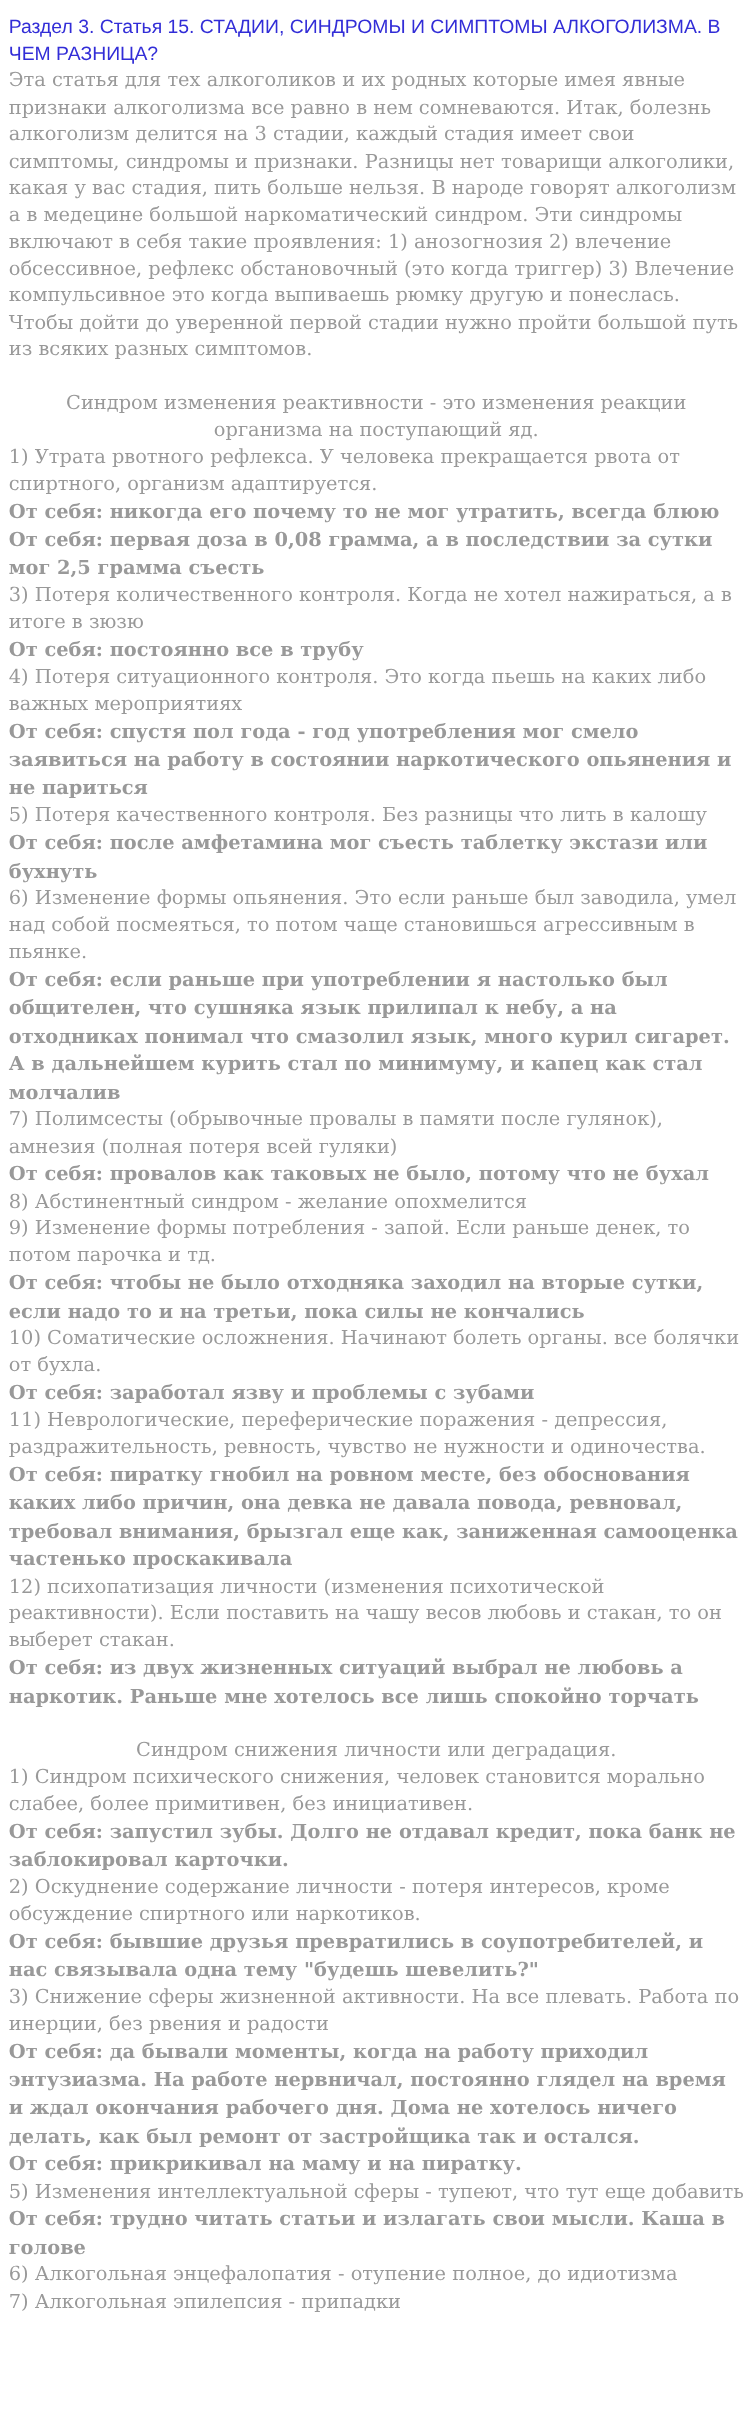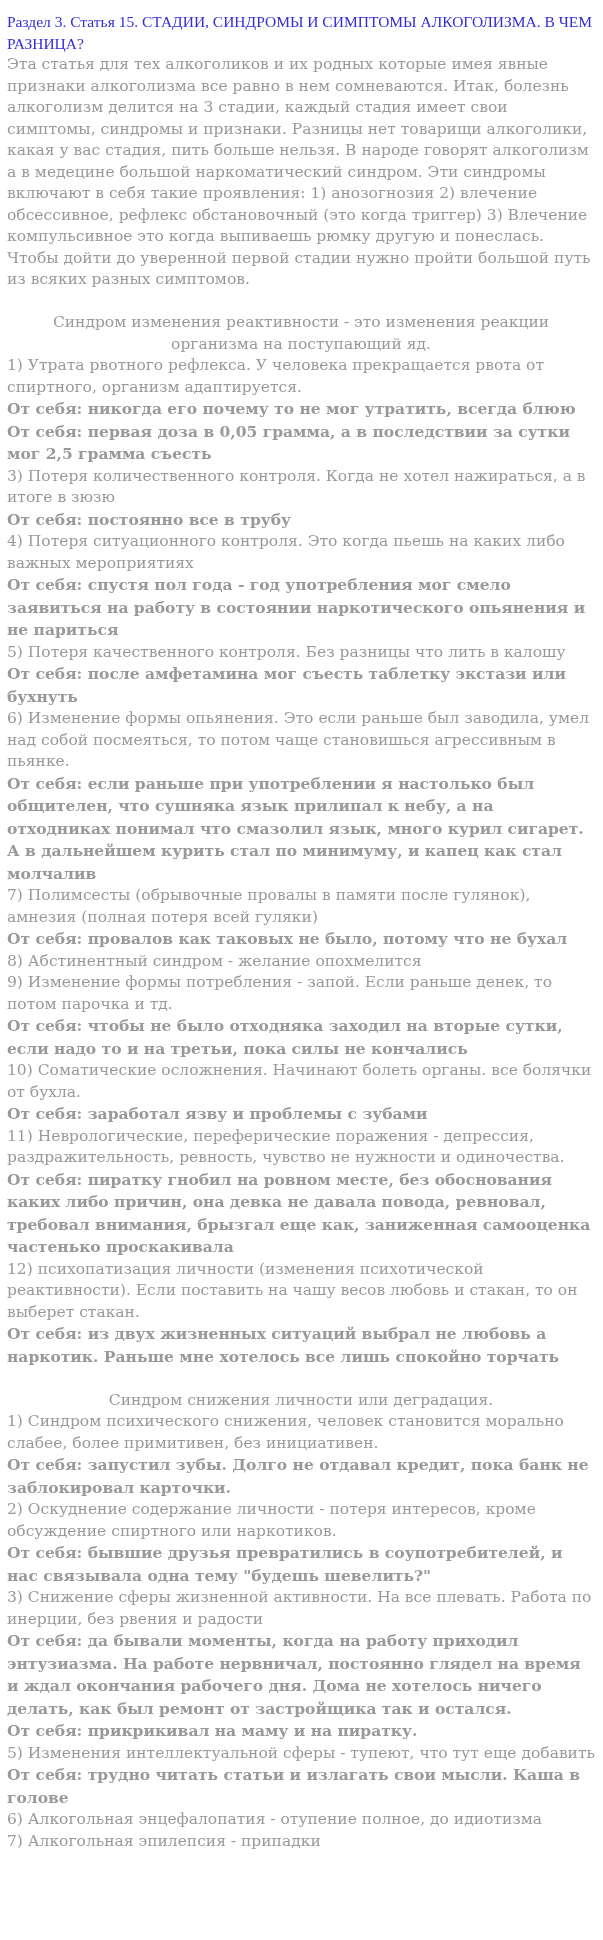--- a/index.html
+++ b/index.html
@@ -13,21 +13,21 @@
     box-sizing: border-box;
     padding: 11px 8px 20px 7px;
     font-family: "DejaVu Serif", "Liberation Serif", serif;
     font-size: 15.5px;
     line-height: 21.5px;
     color: var(--text-color, #999999);
     background: #ffffff;
     overflow: hidden;
   }
   .title {
-    font-family: Liberation Serif, serif;
+    font-family: Liberation Sans, sans-serif;
     font-size: 15.5px;
     line-height: 21.5px;
     font-weight: normal;
     margin: 0;
     color: var(--title-color, #322dd7);
     cursor: pointer;
     text-decoration: none;
     display: block;
   }
   .line {
@@ -45,21 +45,21 @@
 </head>
 <body>
 
 <div class="page">
   <a class="title">Раздел 3. Статья 15. СТАДИИ, СИНДРОМЫ И СИМПТОМЫ АЛКОГОЛИЗМА. В ЧЕМ РАЗНИЦА?</a>
   <div id="article-body">
       <p class="line"><span>Эта статья для тех алкоголиков и их родных которые имея явные признаки алкоголизма все равно в нем сомневаются. Итак, болезнь алкоголизм делится на 3 стадии, каждый стадия имеет свои симптомы, синдромы и признаки. Разницы нет товарищи алкоголики, какая у вас стадия, пить больше нельзя. В народе говорят алкоголизм а в медецине большой наркоматический синдром. Эти синдромы включают в себя такие проявления: 1) анозогнозия 2) влечение обсессивное, рефлекс обстановочный (это когда триггер) 3) Влечение компульсивное это когда выпиваешь рюмку другую и понеслась. Чтобы дойти до уверенной первой стадии нужно пройти большой путь из всяких разных симптомов.</span></p>
       <p class="line gap"><span>Синдром изменения реактивности - это изменения реакции организма на поступающий яд.</span></p>
       <p class="line"><span>1) Утрата рвотного рефлекса. У человека прекращается рвота от спиртного, организм адаптируется.</span></p>
       <p class="line"><strong>От себя: никогда его почему то не мог утратить, всегда блюю</strong></p>
-      <p class="line"><strong>От себя: первая доза в 0,05 грамма, а в последствии за сутки мог 2,5 грамма съесть</strong></p>
+      <p class="line"><strong>От себя: первая доза в 0,08 грамма, а в последствии за сутки мог 2,5 грамма съесть</strong></p>
       <p class="line"><span>3) Потеря количественного контроля. Когда не хотел нажираться, а в итоге в зюзю</span></p>
       <p class="line"><strong>От себя: постоянно все в трубу</strong></p>
       <p class="line"><span>4) Потеря ситуационного контроля. Это когда пьешь на каких либо важных мероприятиях</span></p>
       <p class="line"><strong>От себя: спустя пол года - год употребления мог смело заявиться на работу в состоянии наркотического опьянения и не париться</strong></p>
       <p class="line"><span>5) Потеря качественного контроля. Без разницы что лить в калошу</span></p>
       <p class="line"><strong>От себя: после амфетамина мог съесть таблетку экстази или бухнуть</strong></p>
       <p class="line"><span>6) Изменение формы опьянения. Это если раньше был заводила, умел над собой посмеяться, то потом чаще становишься агрессивным в пьянке.</span></p>
       <p class="line"><strong>От себя: если раньше при употреблении я настолько был общителен, что сушняка язык прилипал к небу, а на отходниках понимал что смазолил язык, много курил сигарет. А в дальнейшем курить стал по минимуму, и капец как стал молчалив</strong></p>
       <p class="line"><span>7) Полимсесты (обрывочные провалы в памяти после гулянок), амнезия (полная потеря всей гуляки)</span></p>
       <p class="line"><strong>От себя: провалов как таковых не было, потому что не бухал</strong></p>

